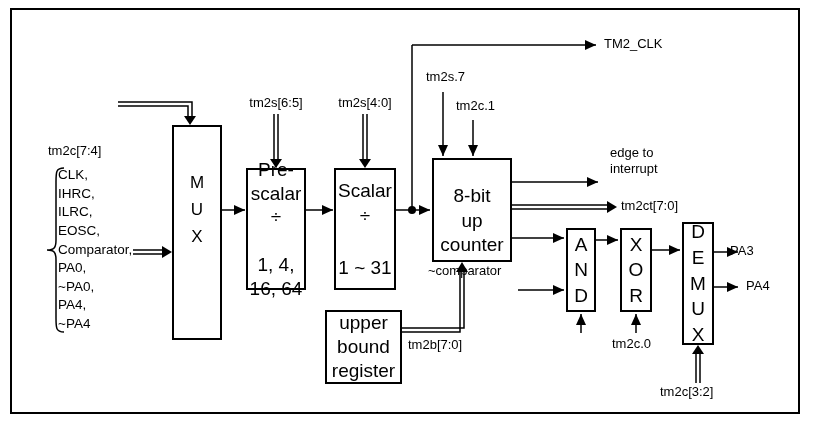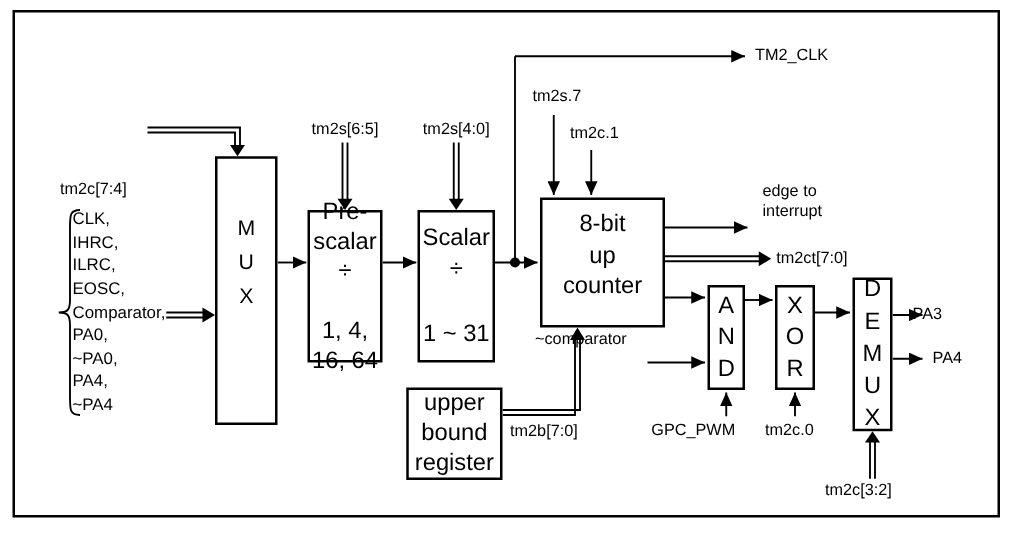--- a/index.html
+++ b/index.html
@@ -35,21 +35,21 @@
   }
   .label {
     position: absolute;
     font-size: 13px;
     white-space: pre-line;
     line-height: 1.2;
   }
   .b-mux  { left:172px; top:125px; width:50px; height:215px; font-size:17px; line-height:1.6; align-items:flex-start; padding-top:42px; }
   .b-pre  { left:246px; top:168px; width:60px; height:122px; line-height:1.25; }
   .b-scl  { left:334px; top:168px; width:62px; height:122px; line-height:1.35; }
-  .b-cnt  { left:432px; top:158px; width:100px; height:104px; align-items:flex-start; padding-top:8px; }
+  .b-cnt  { left:432px; top:158px; width:80px; height:104px; align-items:flex-start; padding-top:24px; }
   .b-ubr  { left:325px; top:310px; width:77px; height:74px; line-height:1.25; }
   .b-and  { left:566px; top:228px; width:30px; height:84px; line-height:1.35; }
   .b-xor  { left:620px; top:228px; width:32px; height:84px; line-height:1.35; }
   .b-dmx  { left:682px; top:222px; width:32px; height:123px; line-height:1.35; }
 
   .l-src    { left:58px;  top:166px; width:74px; font-size:13.5px; line-height:1.38; }
   .l-tm2c74 { left:48px;  top:95px;margin-top:48px; }
   .l-tm2s65 { left:237px; top:95px; width:78px; text-align:center; }
   .l-tm2s40 { left:326px; top:95px; width:78px; text-align:center; }
   .l-tm2s7  { left:426px; top:69px; }
@@ -210,19 +210,18 @@
   <div class="label l-tm2s65">tm2s[6:5]</div>
   <div class="label l-tm2s40">tm2s[4:0]</div>
   <div class="label l-tm2s7">tm2s.7</div>
   <div class="label l-tm2c1">tm2c.1</div>
   <div class="label l-tm2clk">TM2_CLK</div>
   <div class="label l-edge">edge to
 interrupt</div>
   <div class="label l-tm2ct">tm2ct[7:0]</div>
   <div class="label l-comp">~comparator</div>
   <div class="label l-tm2b">tm2b[7:0]</div>
-  <div class="label l-gpc">GPC_PWM</div>
   <div class="label l-tm2c0">tm2c.0</div>
   <div class="label l-tm2c32">tm2c[3:2]</div>
   <div class="label l-pa3">PA3</div>
   <div class="label l-pa4">PA4</div>
 
 </div>
 
 </body></html>

